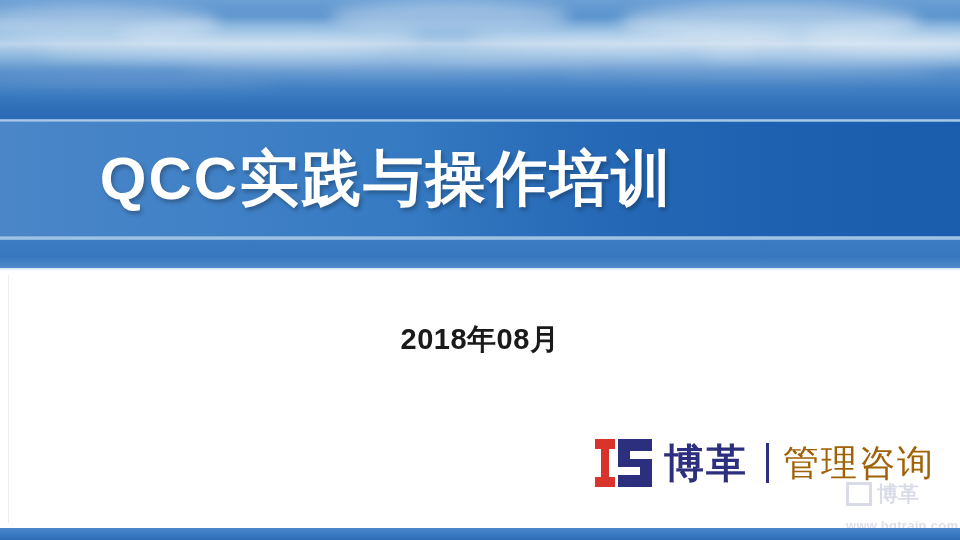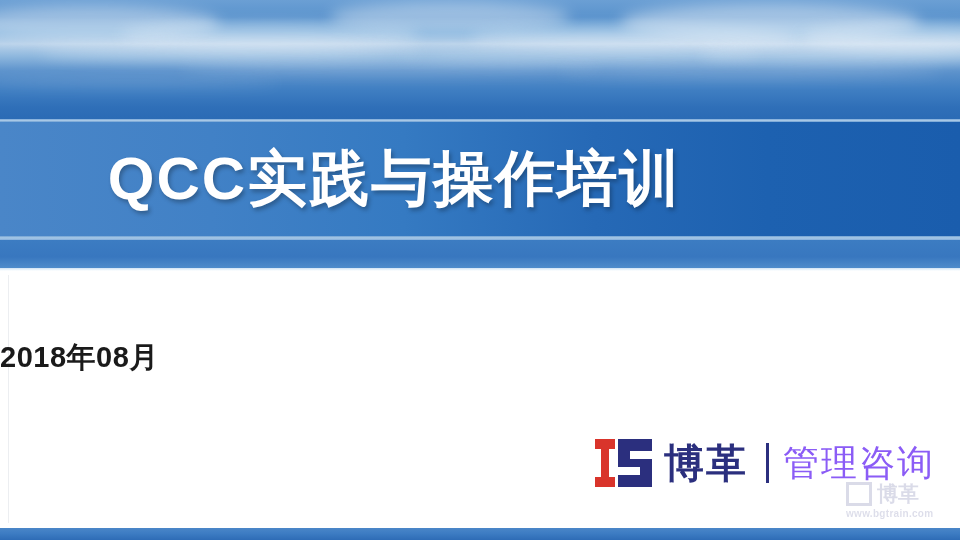--- a/index.html
+++ b/index.html
@@ -92,21 +92,20 @@
     left: 0; top: 126px;
     width: 773px;
     text-align: center;
     font-size: 60px;
     font-weight: bold;
     color: #ffffff;
     letter-spacing: 2px;
     line-height: 106px;
     text-shadow: 2px 3px 4px rgba(0,0,0,0.28);
     white-space: nowrap;
-    margin-left: 8px;
   }
   .band-sep-bot {
     position: absolute;
     left: 0; top: 236px;
     width: 960px; height: 4px;
     background: linear-gradient(180deg, #6fa0d2 0%, #a9cae7 45%, #84aedb 100%);
   }
   .band-lower {
     position: absolute;
     left: 0; top: 240px;
@@ -130,22 +129,23 @@
     background: #ffffff;
   }
   .left-rule {
     position: absolute;
     left: 8px; top: 275px;
     width: 1px; height: 248px;
     background: #eceef1;
   }
   .date-text {
     position: absolute;
-    left: 0; top: 338px;
-    width: 960px;
+    left: 0; top: 320px;
+    width: 960px;
+    text-align: center;
     font-size: 29px;
     font-weight: bold;
     color: #1a1a1a;
     letter-spacing: 0.5px;
     white-space: nowrap;
   }
 
   
   .logo {
     position: absolute;
@@ -180,21 +180,21 @@
     white-space: nowrap;
   }
   .logo-divider {
     width: 3px;
     height: 40px;
     background: #2b2f7e;
     margin: 0 14px 0 18px;
   }
   .logo-tagline {
     font-size: 36px;
-    color: #8b5cf6;
+    color: #a16207;
     letter-spacing: 2px;
     line-height: 1;
     white-space: nowrap;
   }
 
   
   .watermark {
     position: absolute;
     left: 846px;
     top: 482px;
@@ -215,26 +215,27 @@
     box-sizing: border-box;
   }
   .wm-text {
     font-size: 21px;
     font-weight: bold;
     color: #2b2f7e;
     line-height: 24px;
     white-space: nowrap;
   }
   .wm-url {
-    margin-top: 2px;
-    font-size: 10px;
+    margin-top: 12px;
+    font-size: 13px;
     font-weight: bold;
     color: #3a3f86;
     letter-spacing: 0.3px;
     white-space: nowrap;
+    text-decoration: underline;
   }
 
   
   .footer-bar {
     position: absolute;
     left: 0; top: 528px;
     width: 960px;
     height: 12px;
     background: linear-gradient(180deg, #4a86c8 0%, #3d7cc3 45%, #2e6cb6 100%);
   }

